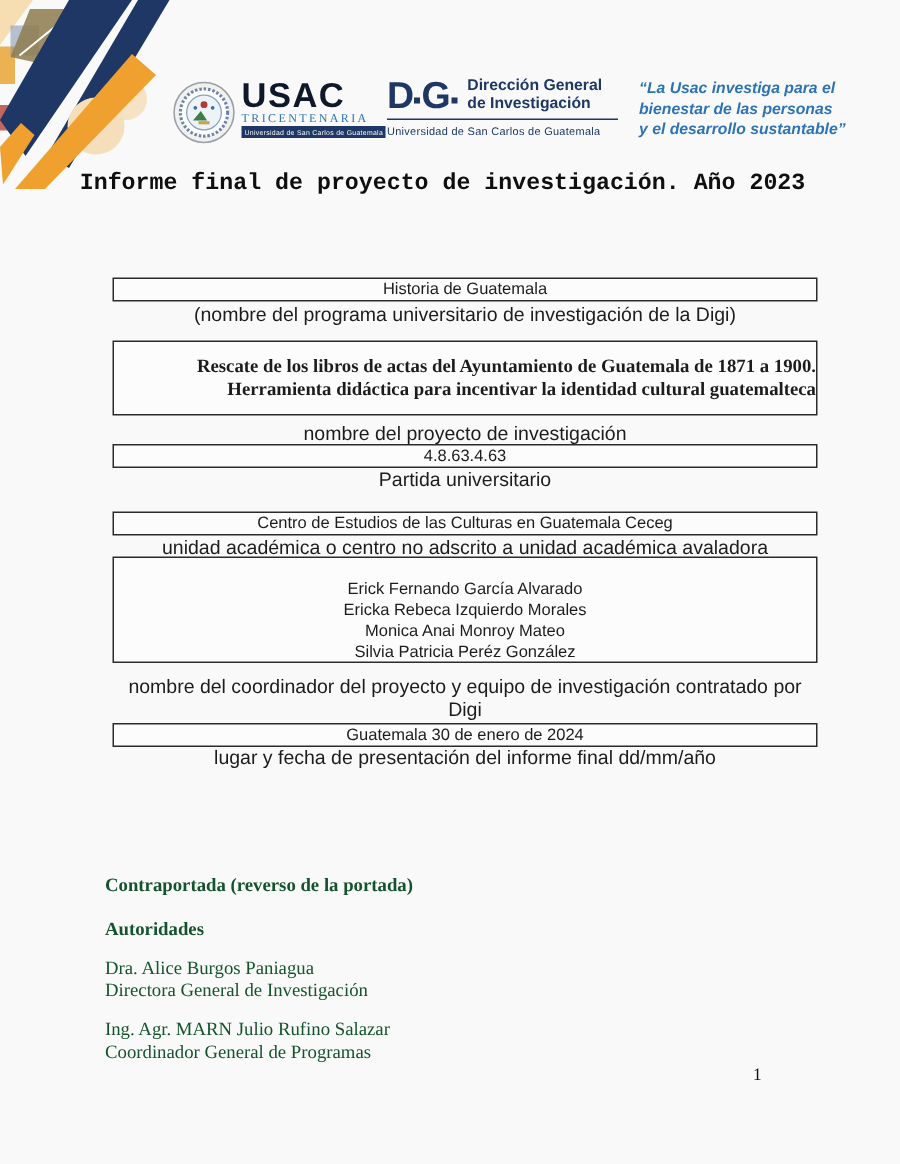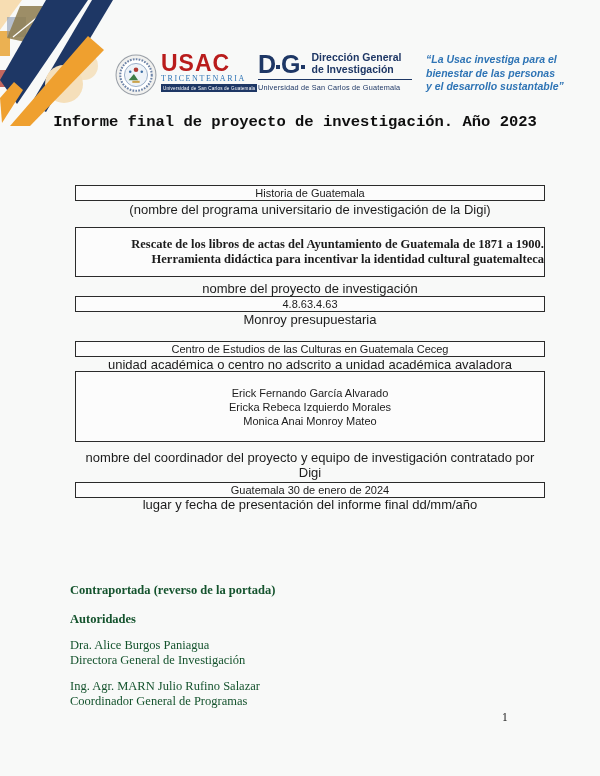--- a/index.html
+++ b/index.html
@@ -5,21 +5,21 @@
   html,body { margin:0; padding:0; background:#9a9a9a; }
   .page {
     position:relative; width:600px; height:776px; margin:0 auto;
     background:#f8f9f8; overflow:hidden;
     font-family:"Liberation Sans", sans-serif; color:#1c1c1c;
   }
   
   .corner-svg { position:absolute; left:0; top:0; }
   .usac-logo { position:absolute; left:115px; top:54px; display:flex; gap:4px; align-items:flex-start; }
   .usac-text  { display:flex; flex-direction:column; }
-  .usac-acronym { font-size:23px; font-weight:bold; color:#b91c1c; letter-spacing:1px; line-height:19px; }
+  .usac-acronym { font-size:23px; font-weight:bold; color:#0f172a; letter-spacing:1px; line-height:19px; }
   .usac-sub { font-family:"Liberation Serif", serif; font-size:8px; letter-spacing:1.6px; color:#2e74b5; margin-top:1px; white-space:nowrap; }
   .usac-band { background:#1e3765; color:#ffffff; font-size:4.6px; letter-spacing:0.2px; text-align:center; padding:1.5px 2px; margin-top:1px; white-space:nowrap; }
   .dgi-logo { position:absolute; left:258px; top:52px; width:154px; }
   .dgi-top { display:flex; gap:6px; align-items:center; padding-bottom:4px; border-bottom:1.6px solid #1e3765; }
   .dgi-monogram { display:flex; align-items:center; }
   .mono-letter { font-weight:800; font-size:25px; line-height:22px; color:#1e3765; letter-spacing:-1px; }
   .mono-dot { width:4px; height:4px; background:#1e3765; display:inline-block; margin:6px 1px 0 1px; }
   .dgi-title { font-size:10.5px; font-weight:600; color:#1e3765; line-height:11.5px; white-space:nowrap; }
   .dgi-sub { font-size:7.3px; color:#1e3765; margin-top:2.5px; letter-spacing:0.2px; white-space:nowrap; }
   .quote { position:absolute; left:426px; top:53px; font-size:10.5px; font-weight:bold; font-style:italic; color:#2e74b5; line-height:13.5px; white-space:nowrap; }
@@ -124,31 +124,32 @@
 
   <div class="fbox b2">
     <div>Rescate de los libros de actas del Ayuntamiento de Guatemala de 1871 a 1900.</div>
     <div>Herramienta didáctica para incentivar la identidad cultural guatemalteca</div>
   </div>
   <div class="fcap c2">nombre del proyecto de investigación</div>
 
   <div class="fbox b3">
     <span>4.8.63.4.63</span>
   </div>
-  <div class="fcap c3">Monroy presupuestaria</div>
+  <div class="fcap c3">Partida universitario</div>
 
   <div class="fbox b4">
     <span>Centro de Estudios de las Culturas en Guatemala Ceceg</span>
   </div>
   <div class="fcap c4">unidad académica o centro no adscrito a unidad académica avaladora</div>
 
   <div class="fbox b5">
     <div>Erick Fernando García Alvarado</div>
     <div>Ericka Rebeca Izquierdo Morales</div>
     <div>Monica Anai Monroy Mateo</div>
+    <div>Silvia Patricia Peréz González</div>
   </div>
   <div class="fcap c5">nombre del coordinador del proyecto y equipo de investigación contratado por Digi</div>
 
   <div class="fbox b6">
     <span>Guatemala 30 de enero de 2024</span>
   </div>
   <div class="fcap c6">lugar y fecha de presentación del informe final dd/mm/año</div>
 
   <div class="bc bc-h1">Contraportada (reverso de la portada)</div>
   <div class="bc bc-h2">Autoridades</div>

